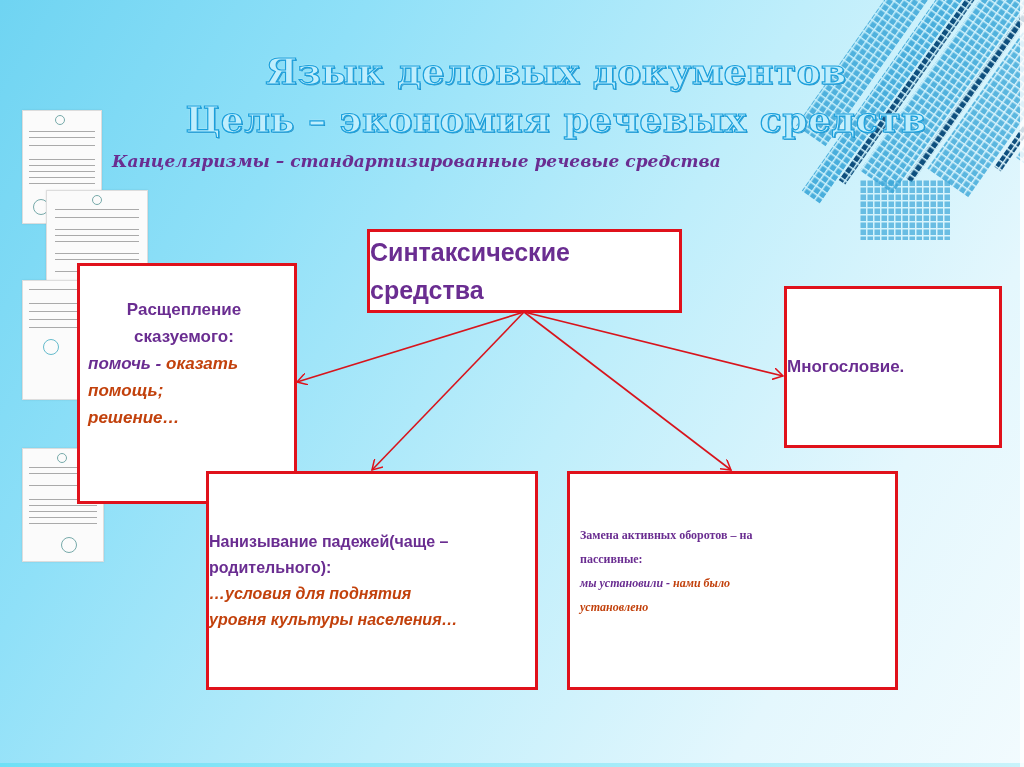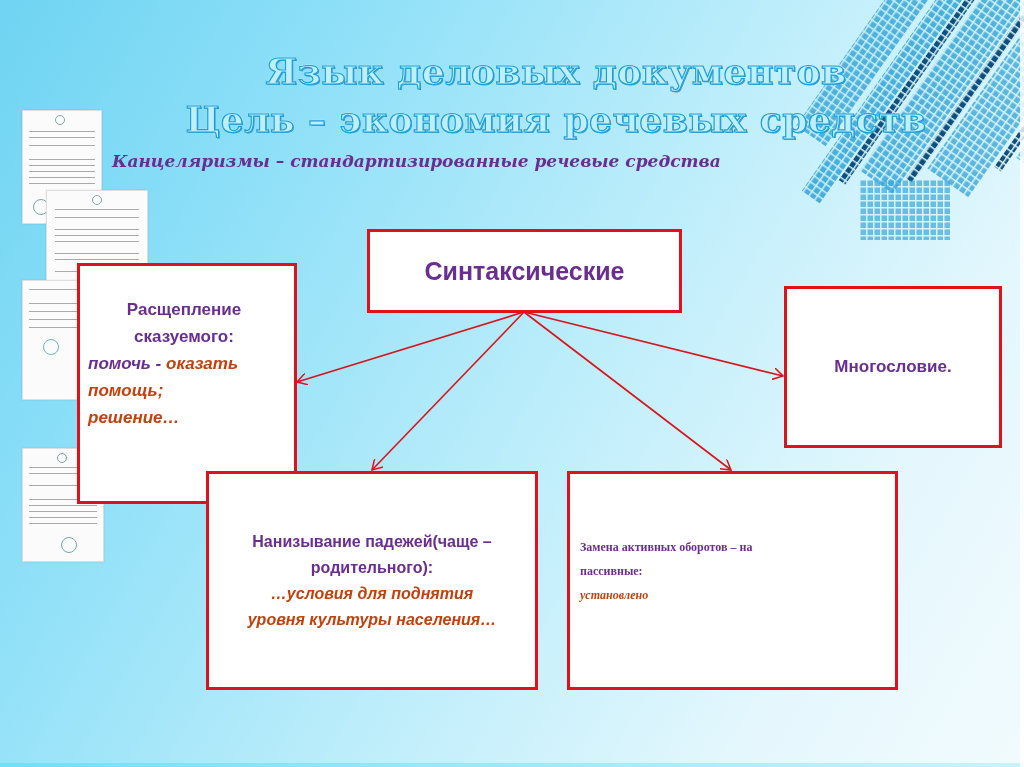--- a/index.html
+++ b/index.html
@@ -36,21 +36,21 @@
     .title1 { top: 50px; font-size: 36px; }
     .title2 { top: 98px; font-size: 36px; }
     .subtitle {
       position: absolute; top: 151px; left: 112px;
       font-family: "DejaVu Serif", serif; font-style: italic; font-weight: bold;
       font-size: 17px; color: #6a2d91;
     }
     
     .box {
       position: absolute; background: #ffffff; border: 3px solid #e0111b;
-      box-sizing: border-box; display: flex; align-items: center; justify-content: center;
+      box-sizing: border-box; display: flex; align-items: flex-start; justify-content: center;
       flex-direction: column;
       font-family: "Liberation Sans", sans-serif; font-weight: bold;
     }
     .purple { color: #6a2d91; }
     .red { color: #c2410c; }
     .it { font-style: italic; }
     .box-center { left: 367px; top: 229px; width: 315px; height: 84px; font-size: 25px; line-height: 38px; text-align: center; }
     .box-left { left: 77px; top: 263px; width: 220px; height: 241px; font-size: 17px; line-height: 27px; align-items: flex-start; padding: 30px 14px 0 8px; justify-content: flex-start; }
     .box-left .center { align-self: center; text-align: center; }
     .box-right { left: 784px; top: 286px; width: 218px; height: 162px; font-size: 17px; }
@@ -147,20 +147,21 @@
   <g stroke="#d8141c" stroke-width="1.6" fill="none">
     <line x1="524" y1="312" x2="297" y2="382" marker-end="url(#ah)"></line>
     <line x1="524" y1="312" x2="783" y2="376" marker-end="url(#ah)"></line>
     <line x1="524" y1="312" x2="372" y2="470" marker-end="url(#ah)"></line>
     <line x1="524" y1="312" x2="731" y2="470" marker-end="url(#ah)"></line>
   </g>
 </svg>
 
 <div class="box box-center purple">
   <span>Синтаксические</span>
+  <span>средства</span>
 </div>
 
 <div class="box box-left">
   <span class="purple center">Расщепление</span>
   <span class="purple center">сказуемого:</span>
   <span class="it"><span class="purple">помочь - </span><span class="red">оказать</span></span>
   <span class="it red">помощь;</span>
   <span class="it red">решение…</span>
 </div>
 
@@ -171,17 +172,18 @@
 <div class="box box-bl">
   <span class="purple">Нанизывание падежей(чаще –</span>
   <span class="purple">родительного):</span>
   <span class="red it">…условия для поднятия</span>
   <span class="red it">уровня культуры населения…</span>
 </div>
 
 <div class="box box-br">
   <span class="purple">Замена активных оборотов – на</span>
   <span class="purple">пассивные:</span>
+  <span class="it"><span class="purple">мы установили - </span><span class="red">нами было</span></span>
   <span class="it red">установлено</span>
 </div>
 
 <div class="bottom-band"></div>
 <div class="right-strip"></div>
 
 </body></html>

